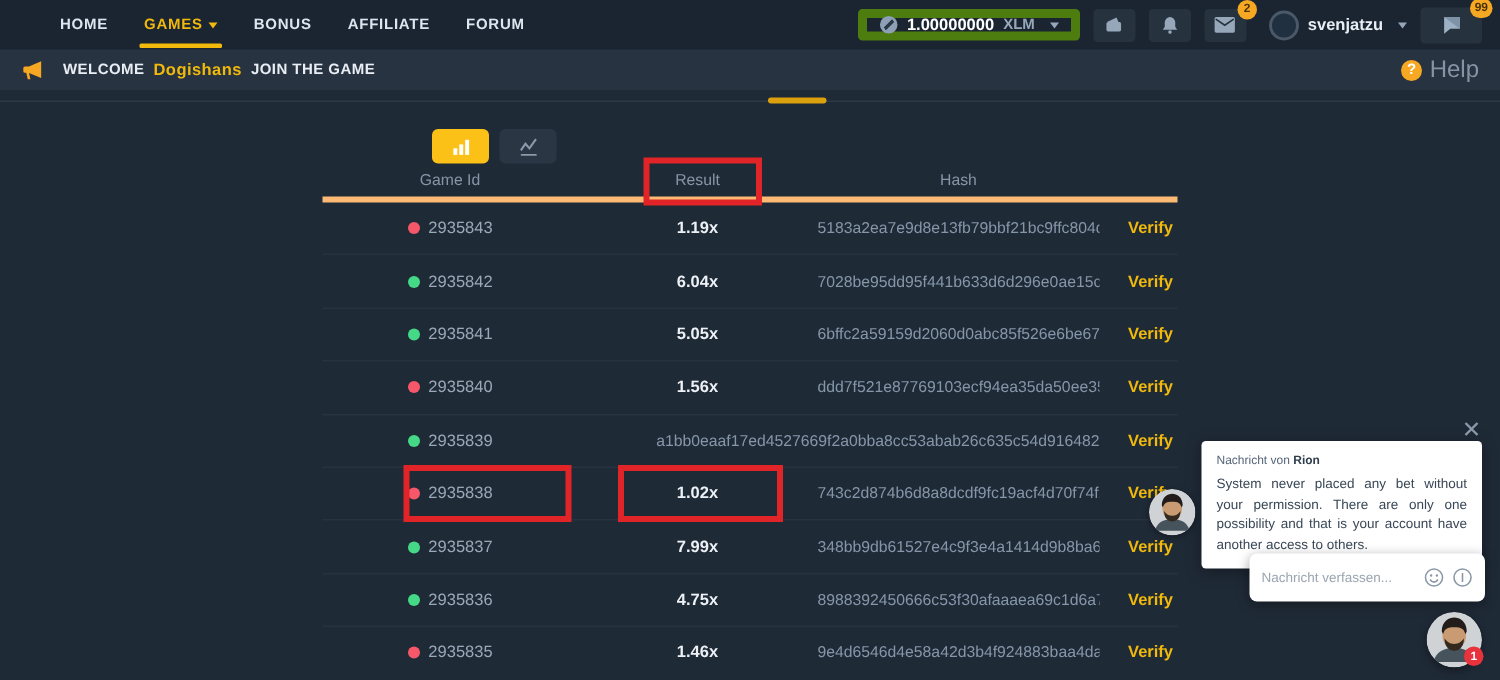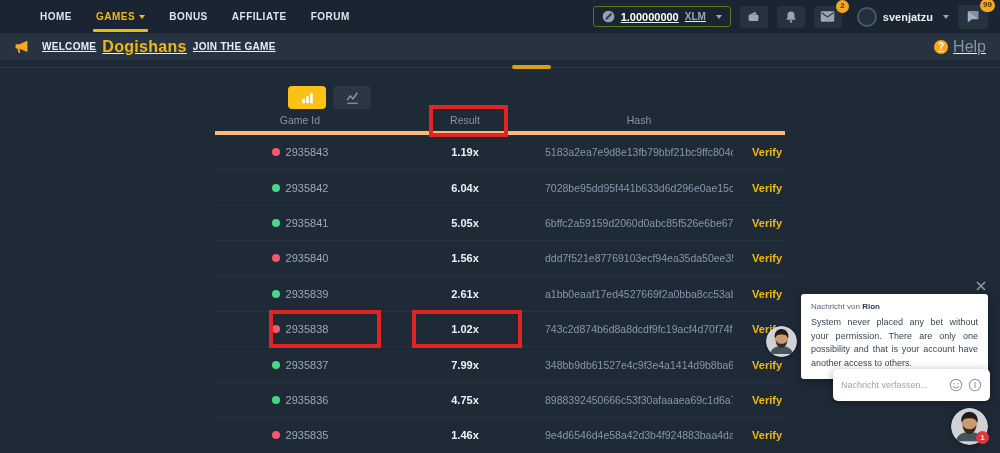--- a/index.html
+++ b/index.html
@@ -30,21 +30,21 @@
     background:#f0b90b; border-radius:1px;
   }
   .caret {
     display:inline-block; width:0; height:0; margin-left:4px;
     border-left:3.5px solid transparent; border-right:3.5px solid transparent;
     border-top:4px solid currentColor;
   }
   .header-right { margin-left:auto; display:flex; align-items:center; gap:9px; }
   .balance {
     display:flex; align-items:center; gap:6px; height:21px; padding:0 8px;
-    border:1px solid #4d7c0f; border-radius:3px; cursor:pointer;text-decoration:underline;
+    border:6px solid #4d7c0f; border-radius:3px; cursor:pointer;
   }
   .balance .amount { font-size:11px; font-weight:bold; color:#ffffff; }
   .balance .currency { font-size:10px; font-weight:bold; color:#97a7ba; }
   .balance .caret, .user .caret { color:#97a7ba; }
   .icon-btn {
     position:relative; width:28px; height:22px; border-radius:3px;
     background:#27323f; display:flex; align-items:center; justify-content:center; cursor:pointer;
   }
   .icon-btn svg { display:block; }
   .badge {
@@ -54,24 +54,24 @@
   }
   .user { display:flex; align-items:center; gap:6px; margin-left:6px; cursor:pointer; }
   .user-avatar {
     width:20px; height:20px; border-radius:50%;
     background:#203040; border:2px solid #4a5868;
   }
   .user-name { font-size:11px; font-weight:bold; color:#e9eef4; }
   
   .welcome-bar {
     position:absolute; top:33px; left:0; width:1000px; height:27px;
-    background:#283341; display:flex; align-items:center; padding:0 14px; gap:6px;text-decoration:underline;
+    background:#283341; display:flex; align-items:center; padding:0 14px; gap:6px;
   }
   .welcome-bar .wtext { font-size:10px; font-weight:bold; letter-spacing:.3px; color:#e9eef4; }
-  .welcome-bar .wname { font-size:16px; font-weight:bold; letter-spacing:.3px; color:#f0b90b; }
+  .welcome-bar .wname { font-size:11px; font-weight:bold; letter-spacing:.3px; color:#f0b90b; }
   .help { margin-left:auto; display:flex; align-items:center; gap:5px; cursor:pointer; }
   .help-icon {
     width:14px; height:14px; border-radius:50%; background:#f7a823; color:#ffffff;
     font-size:10px; font-weight:bold; display:flex; align-items:center; justify-content:center;
   }
   .help-label { font-size:16px; color:#8593a5; }
   
   .main-divider { position:absolute; top:67px; left:0; width:1000px; height:1px; background:#2e3947; }
   .tab-indicator { position:absolute; top:65px; left:512px; width:39px; height:4px; background:#dba00d; border-radius:2px; }
   .toggles { position:absolute; top:86px; left:288px; display:flex; gap:7px; }
@@ -199,21 +199,21 @@
       </svg>
       <span class="badge">2</span>
     </div>
 
     <div class="user">
       <span class="user-avatar"></span>
       <span class="user-name">svenjatzu</span>
       <span class="caret"></span>
     </div>
 
-    <div class="icon-btn" style="width:30px;height:24px;">
+    <div class="icon-btn" style="width:41px;height:24px;">
       <svg width="16" height="15" viewBox="0 0 20 20">
         <path d="M3 3h14v10.5h-8.5L3 18z" fill="#9eb0c3"></path>
         <path d="M3 3l14 10.5V3z" fill="#7e92a8"></path>
       </svg>
       <span class="badge">99</span>
     </div>
   </div>
 </header>
 
 <div class="welcome-bar">
@@ -290,21 +290,20 @@
       </div>
     <div class="cell-result">1.56x</div>
     <div class="cell-hash">ddd7f521e87769103ecf94ea35da50ee354efd1c0ab557b507db</div>
     <div class="cell-verify"><a>Verify</a></div>
   </div>
   <div class="trow">
     <div class="cell-game">
         <span class="dot" data-status="win"></span>
         <span>2935839</span>
       </div>
-    <div class="cell-result">2.61x</div>
     <div class="cell-hash">a1bb0eaaf17ed4527669f2a0bba8cc53abab26c635c54d916482</div>
     <div class="cell-verify"><a>Verify</a></div>
   </div>
   <div class="trow">
     <div class="cell-game">
         <span class="dot" data-status="lose"></span>
         <span>2935838</span>
       </div>
     <div class="cell-result">1.02x</div>
     <div class="cell-hash">743c2d874b6d8a8dcdf9fc19acf4d70f74f12a380b43f5deb4607</div>

